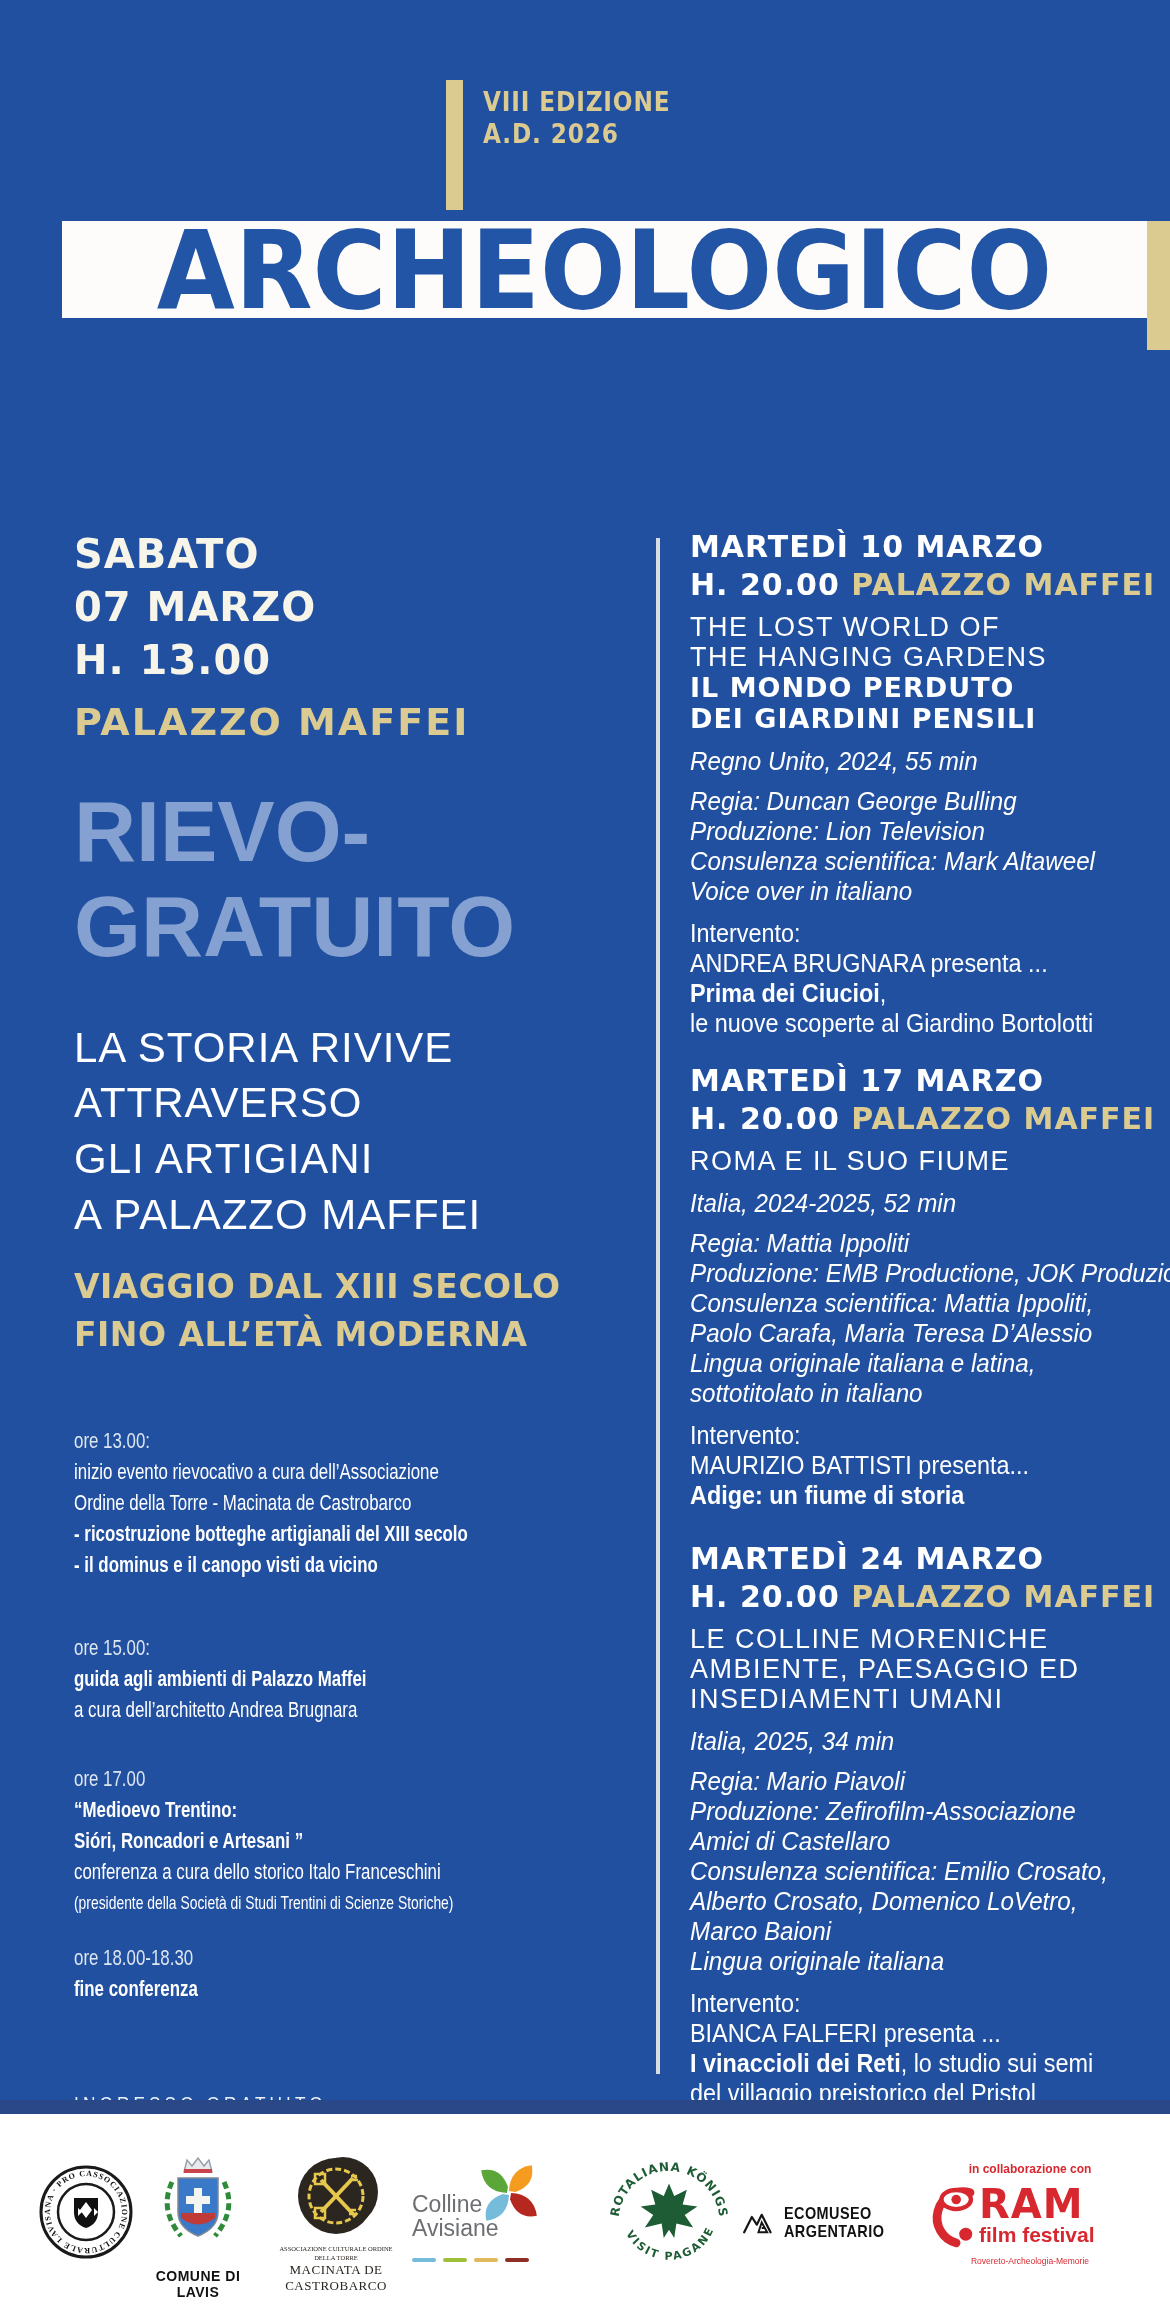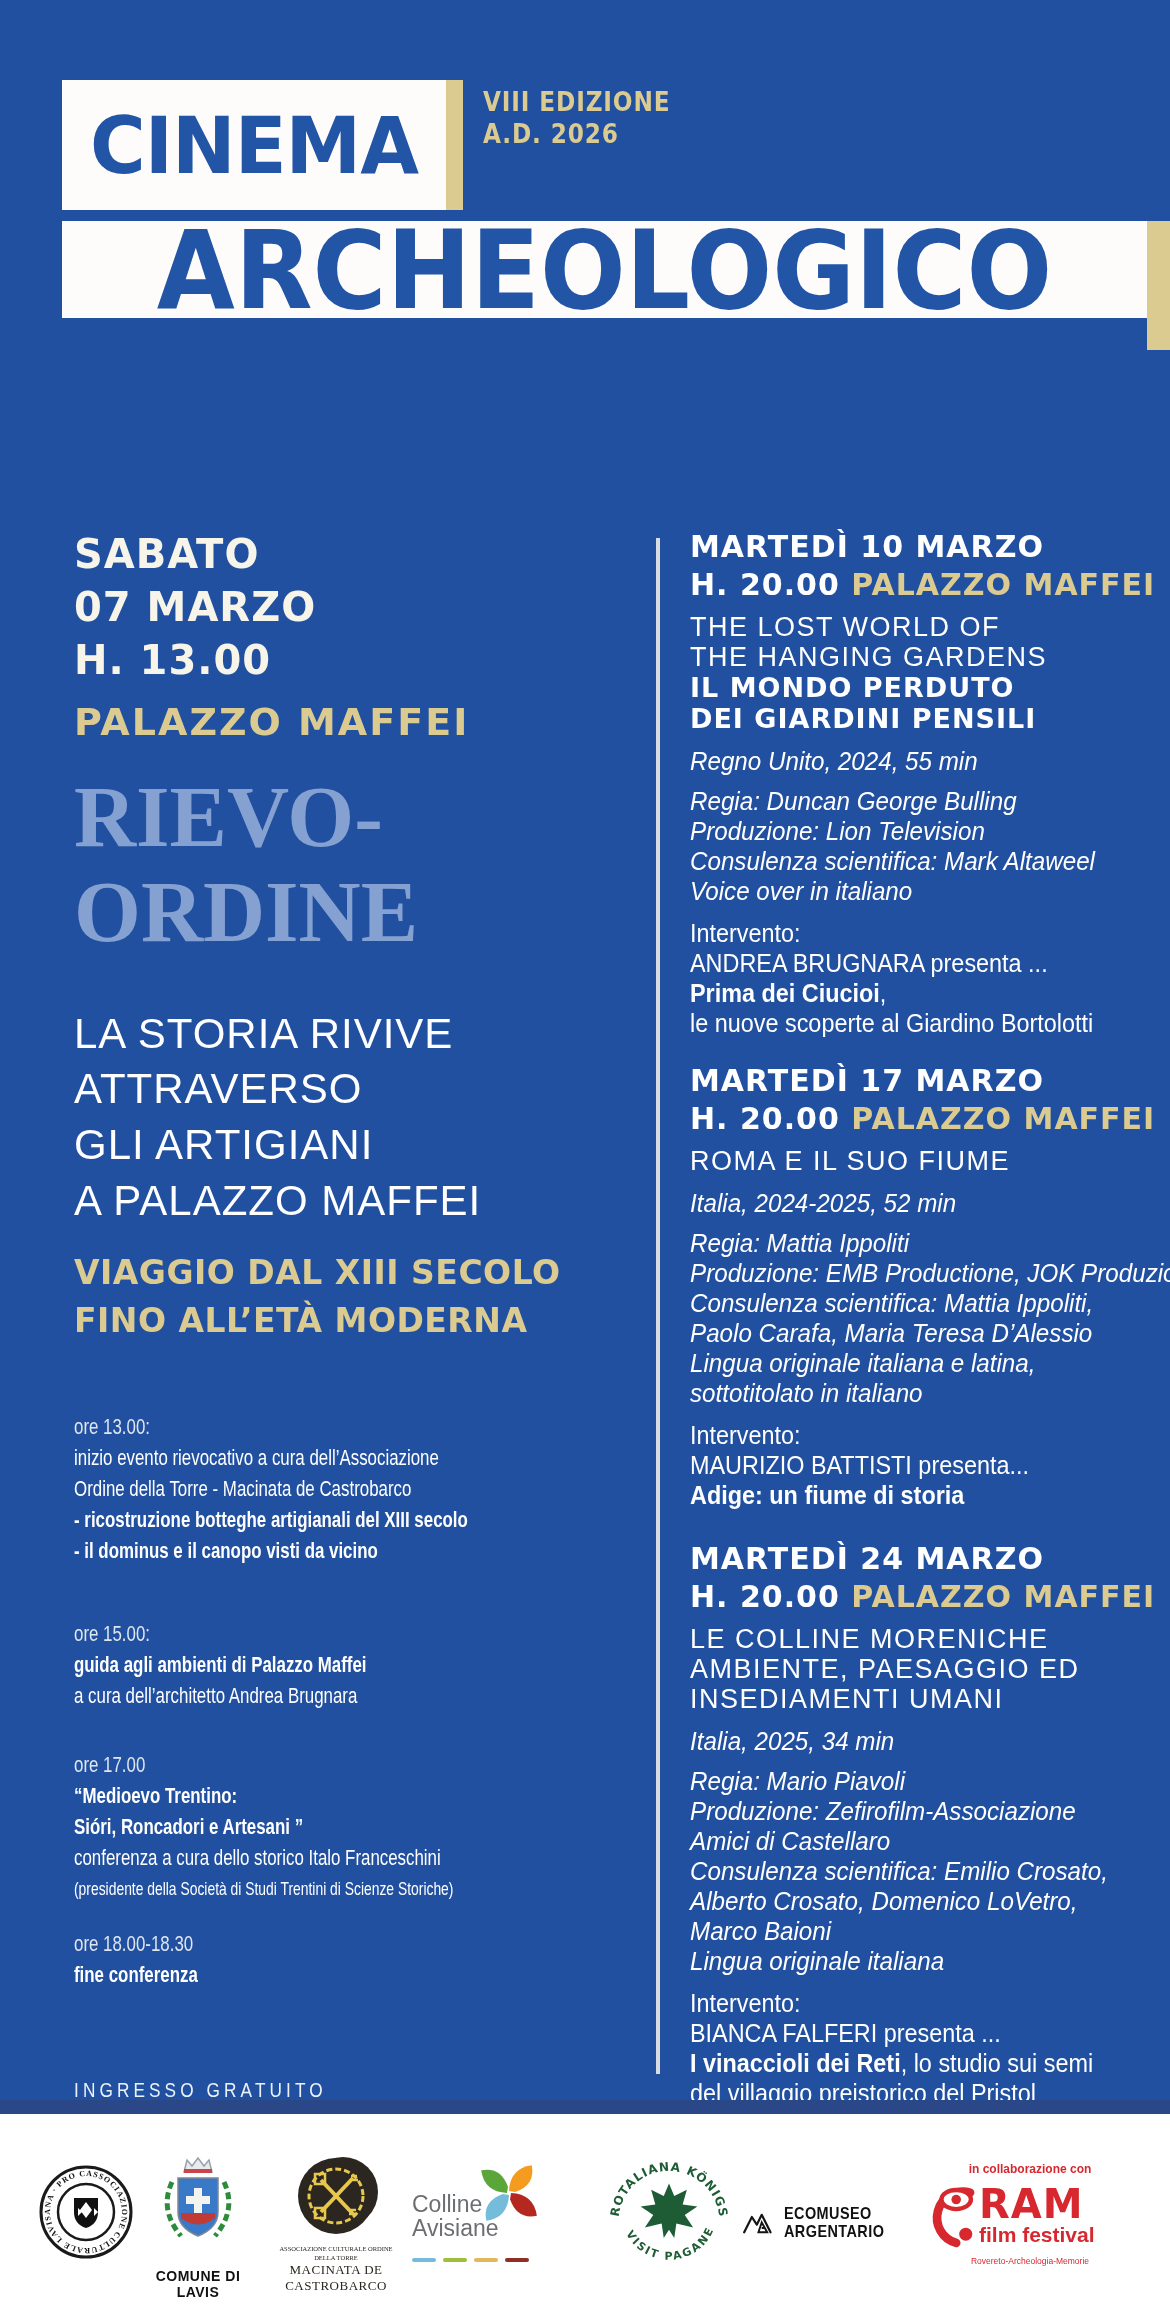--- a/index.html
+++ b/index.html
@@ -29,21 +29,21 @@
   .box-arch .t{
     font-family:"DejaVu Sans",sans-serif;font-weight:bold;font-size:104px;
     color:#2355A6;letter-spacing:0px;transform:scaleX(0.97) scaleY(1.05);white-space:nowrap;
   }
   .bar2{left:1147px;top:221px;width:23px;height:129px;}
 
   
   .leftcol{left:74px;top:528px;width:560px;}
   .date{font-family:"DejaVu Sans",sans-serif;font-weight:bold;font-size:40px;line-height:1.32;color:#F7F4EA;letter-spacing:1px;}
   .venue{margin-top:14px;font-family:"DejaVu Sans",sans-serif;font-weight:bold;font-size:38px;color:#DCCB90;letter-spacing:2px;}
-  .rievo{margin-top:26px;font-family:Liberation Serif, serif;font-weight:bold;font-size:86px;line-height:1.1;color:#84A1D1;letter-spacing:0px;}
+  .rievo{margin-top:40px;font-family:Liberation Sans, sans-serif;font-weight:bold;font-size:86px;line-height:1.1;color:#84A1D1;letter-spacing:0px;}
   .subtitle{margin-top:46px;font-size:42px;line-height:1.33;color:#FFFFFF;letter-spacing:1px;}
   .viaggio{margin-top:20px;font-family:"DejaVu Sans",sans-serif;font-weight:bold;font-size:33px;line-height:1.45;color:#DCCB90;letter-spacing:0.5px;}
   .sch{font-size:22.5px;line-height:31px;color:#FFFFFF;transform:scaleX(0.75);transform-origin:left top;}
   .sch .tm{color:#DEE6F0;}
   .sch .b{font-weight:bold;}
   .sch .sm{font-size:18.5px;}
   .s1{margin-top:66px;}
   .s2{margin-top:52px;}
   .s3{margin-top:38px;}
   .s4{margin-top:24px;}
@@ -83,43 +83,40 @@
   .ram-row{display:flex;align-items:center;gap:2px;}
   .ram-title{font-family:"DejaVu Sans",sans-serif;font-weight:bold;font-size:40px;line-height:0.95;letter-spacing:1px;}
   .ram-sub{font-weight:bold;font-size:21px;}
   .ram-cap{font-size:8.5px;margin-top:4px;text-align:center;}
 </style>
 </head>
 <body>
 
 <div class="abs" style="inset:0;">
 
-  <div class="abs box-white box-cinema">
-    <div class="t">CINEMA</div>
-  </div>
   <div class="abs goldbar bar1"></div>
   <div class="abs edition">
     <div>VIII EDIZIONE</div>
     <div>A.D. 2026</div>
   </div>
   <div class="abs box-white box-arch">
     <div class="t">ARCHEOLOGICO</div>
   </div>
   <div class="abs goldbar bar2"></div>
 
   <div class="abs leftcol">
     <div class="date">
       <div>SABATO</div>
       <div>07 MARZO</div>
       <div>H. 13.00</div>
     </div>
     <div class="venue">PALAZZO MAFFEI</div>
     <div class="rievo">
       <div>RIEVO-</div>
-      <div>ORDINE</div>
+      <div>GRATUITO</div>
     </div>
     <div class="subtitle">
       <div>LA STORIA RIVIVE</div>
       <div>ATTRAVERSO</div>
       <div>GLI ARTIGIANI</div>
       <div>A PALAZZO MAFFEI</div>
     </div>
     <div class="viaggio">
       <div>VIAGGIO DAL XIII SECOLO</div>
       <div>FINO ALL’ETÀ MODERNA</div>

